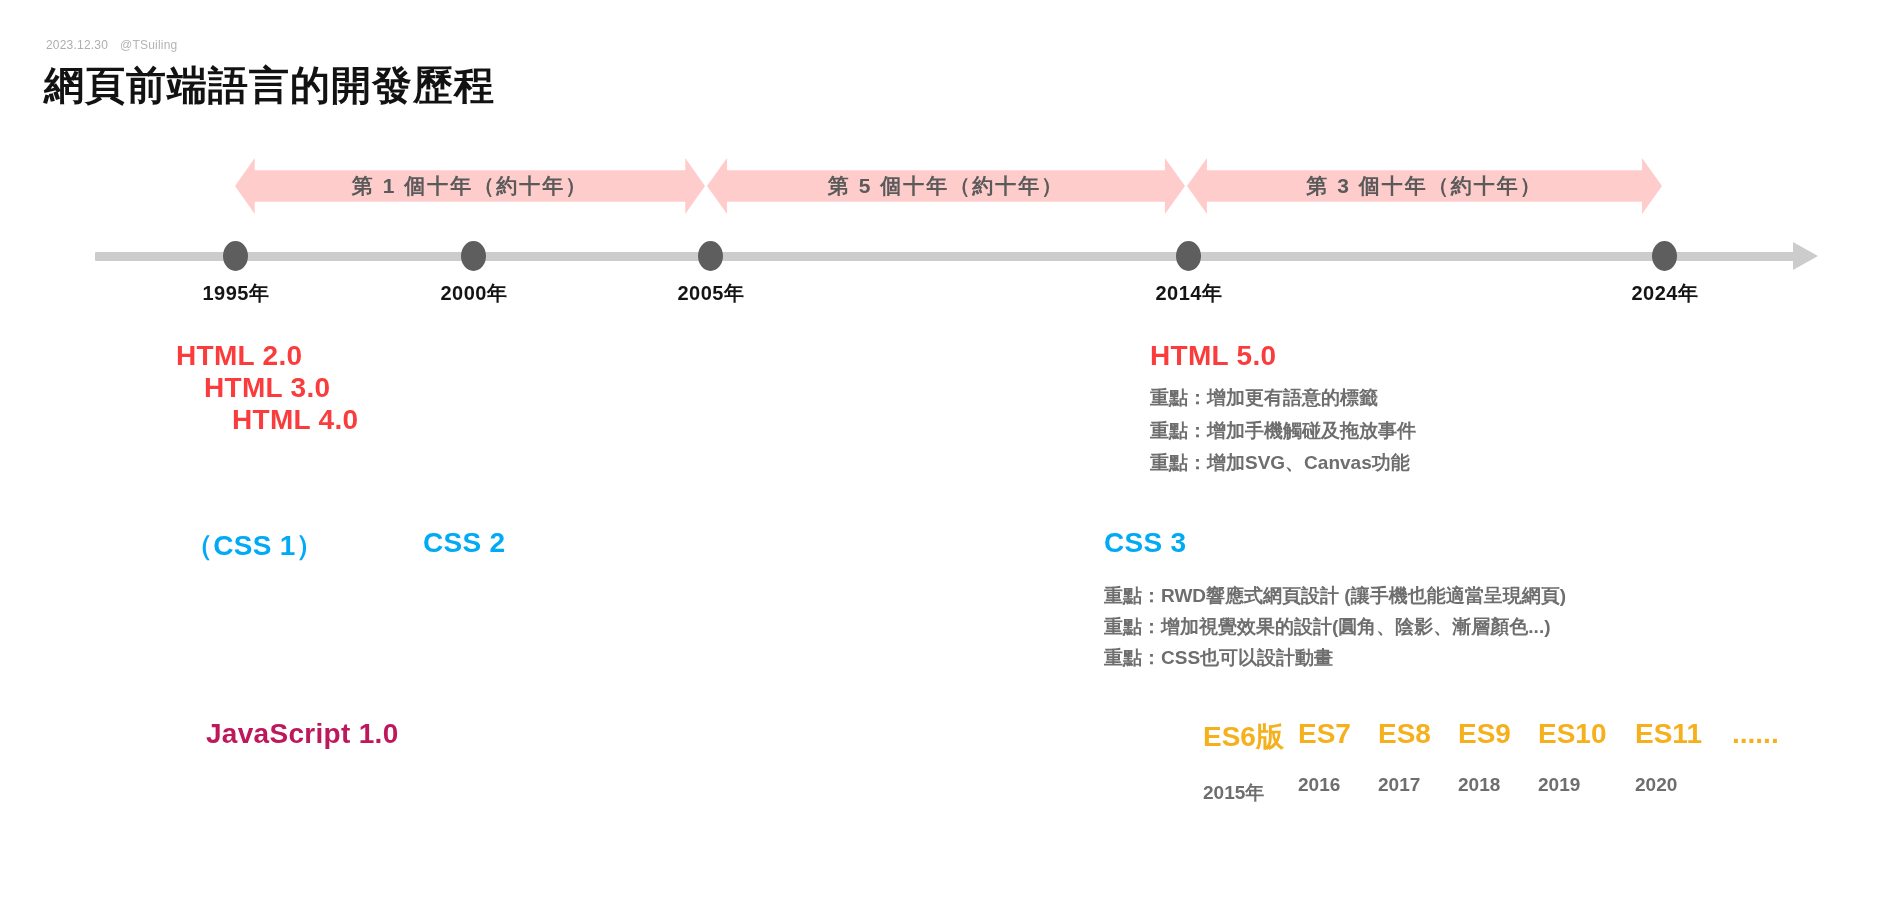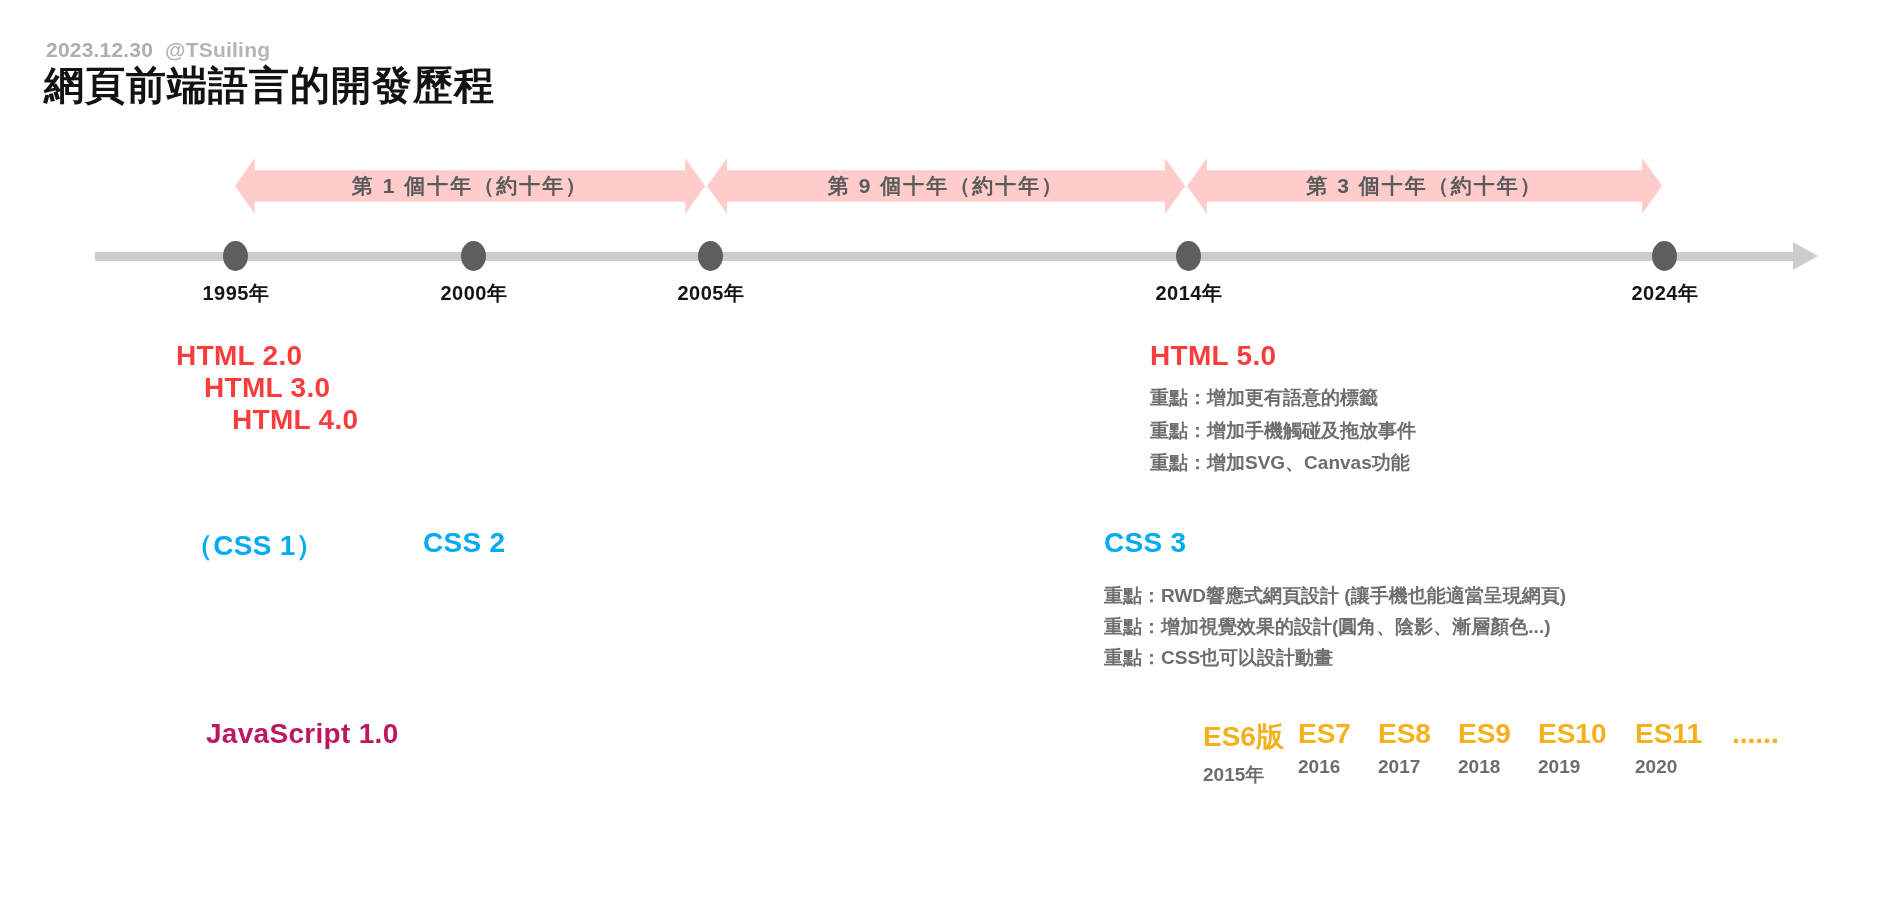--- a/index.html
+++ b/index.html
@@ -18,22 +18,22 @@
     width: 1900px;
     height: 900px;
     background: #ffffff;
   }
 
   
   .meta-line {
     position: absolute;
     left: 46px;
     top: 38px;
-    font-size: 21px;
-    font-weight: 700;
+    font-size: 12px;
+    font-weight: 400;
     color: #aeaeae;
     letter-spacing: .2px;
     white-space: nowrap;
   }
   .meta-line .handle { margin-left: 12px; color: #b4b4b4; }
 
   .page-title {
     position: absolute;
     left: 44px;
     top: 58px;
@@ -155,21 +155,21 @@
     flex-direction: column;
     align-items: flex-start;
   }
   .es-name {
     font-size: 28px;
     font-weight: 800;
     color: #f5b01e;
     white-space: nowrap;
   }
   .es-year {
-    margin-top: 6px;
+    margin-top: 24px;
     font-size: 19px;
     font-weight: 700;
     color: #6e6e6e;
     white-space: nowrap;
   }
   .es-ellipsis {
     font-size: 28px;
     font-weight: 800;
     color: #f5b01e;
     white-space: nowrap;
@@ -188,21 +188,21 @@
 
   <div class="decade-band">
 
     <div class="decade-arrow" style="left:235px; width:470px;">
       <span class="shape"></span>
       <span class="decade-label">第 1 個十年（約十年）</span>
     </div>
 
     <div class="decade-arrow" style="left:707px; width:478px;">
       <span class="shape"></span>
-      <span class="decade-label">第 9 個十年（約十年）</span>
+      <span class="decade-label">第 5 個十年（約十年）</span>
     </div>
 
     <div class="decade-arrow" style="left:1187px; width:475px;">
       <span class="shape"></span>
       <span class="decade-label">第 3 個十年（約十年）</span>
     </div>
 
   </div>
 
   <div class="axis-line"></div>

